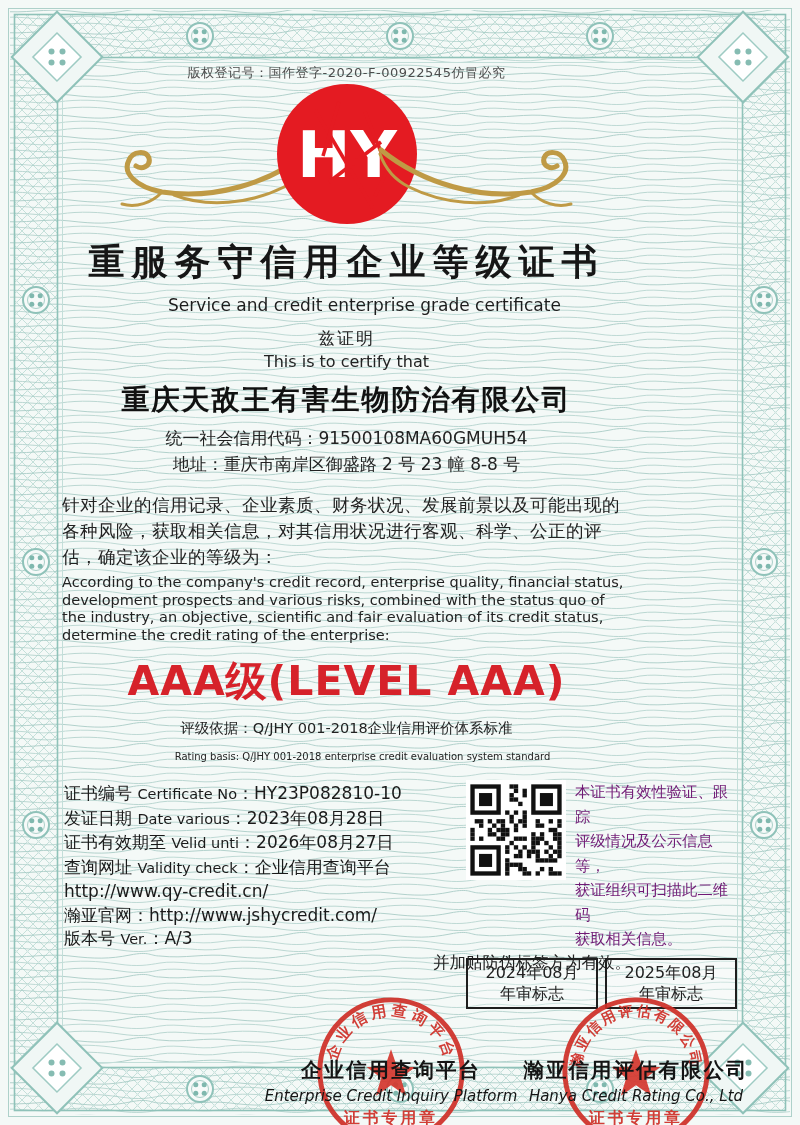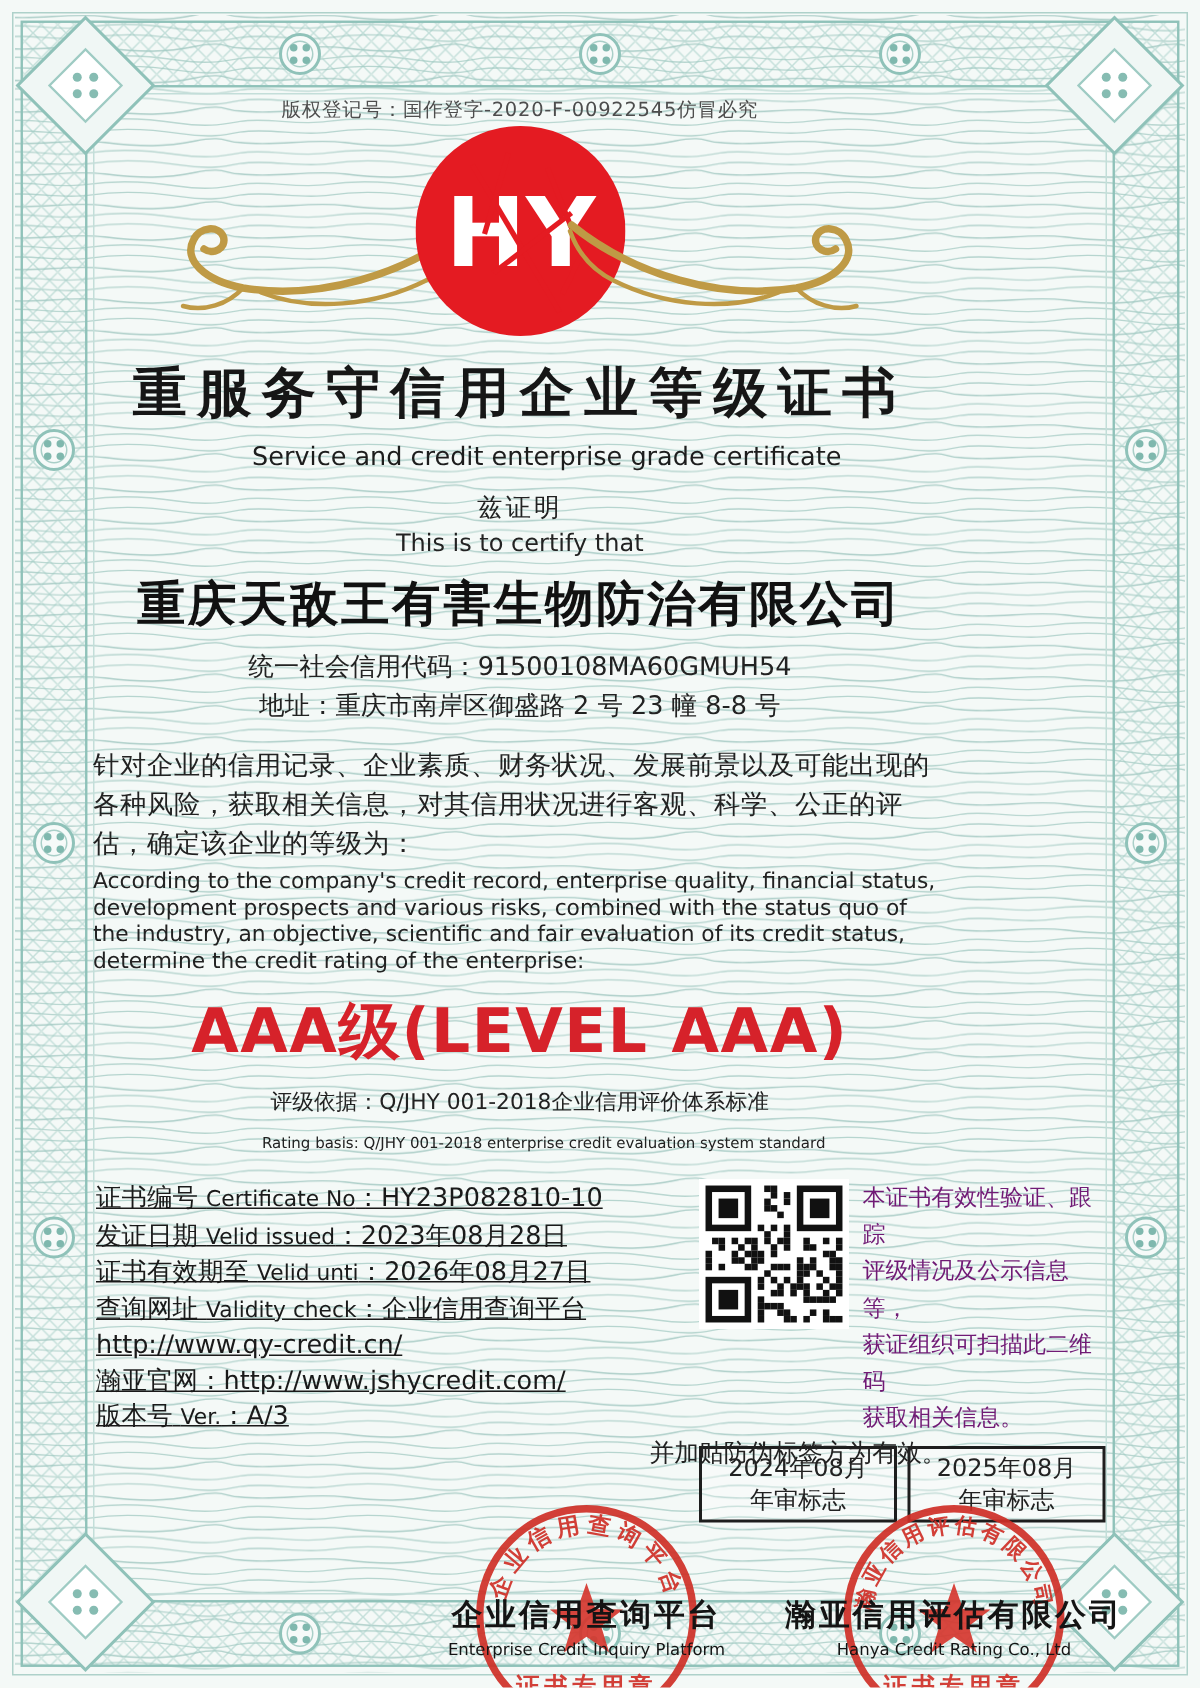--- a/index.html
+++ b/index.html
@@ -19,54 +19,54 @@
   .logo-row{position:relative;height:148px;margin-top:0;}
   .logo-badge{position:absolute;left:50%;top:2px;transform:translateX(-50%);width:140px;height:140px;}
   .flourish{position:absolute;top:58px;width:205px;height:72px;}
   .flourish.left{left:50px;}
   .flourish.right{right:50px;transform:scaleX(-1);}
 
   .title-cn{font-size:36px;font-weight:bold;letter-spacing:7px;color:#161616;margin-top:8px;}
   .title-en{font-size:17px;color:#1d1d1d;margin-top:8px;padding-left:36px;}
   .certify-cn{font-size:17px;margin-top:12px;letter-spacing:2px;}
   .certify-en{font-size:16px;margin-top:2px;}
-  .company{font-size:32px;font-weight:bold;letter-spacing:2px;margin-top:10px;color:#111;}
+  .company{font-size:28px;font-weight:bold;letter-spacing:2px;margin-top:10px;color:#111;}
   .code-line{font-size:17px;margin-top:8px;}
   .addr-line{font-size:17px;margin-top:3px;}
 
   .para{ text-align:left;margin-top:16px;}
   .para-cn{font-size:17.5px;line-height:26px;letter-spacing:.5px;}
   .para-en{font-size:14.5px;line-height:17.5px;margin-top:4px;}
 
   .level{font-size:41px;font-weight:bold;color:#d6222a;letter-spacing:1px;margin-top:10px;}
   .rating-cn{font-size:14.5px;margin-top:10px;}
   .rating-en{font-size:10px;margin-top:13px;padding-left:32px;}
 
   .details-area{position:relative;margin-top:16px;height:214px;text-align:left;}
   .details-left{position:absolute;left:2px;top:4px;width:400px;}
-  .d-row{font-size:17px;line-height:23.5px;white-space:nowrap;color:#1a1a1a;text-decoration:underline;}
+  .d-row{font-size:17px;line-height:23.5px;white-space:nowrap;color:#1a1a1a;}
   .d-row .en{font-size:14.5px;}
 
   .right-col{position:absolute;left:404px;top:2px;width:272px;}
   .qr-row{display:flex;align-items:flex-start;}
   .qr-box{width:100px;height:100px;background:#fff;flex:0 0 auto;}
   .qr-note{font-size:15.3px;line-height:24.5px;text-align:left;margin-left:9px;color:#701a75;}
   .year-row{display:flex;gap:7px;margin-top:6px;}
   .year-box{width:128px;height:47px;border:2px solid #1e1e1e;display:flex;flex-direction:column;justify-content:center;align-items:center;background:rgba(255,255,255,.25);}
   .year-box div{font-size:16px;line-height:21px;}
   .supervise{position:absolute;right:0;top:172px;width:360px;text-align:right;font-size:16.5px;line-height:25px;white-space:nowrap;}
 
   .stamps-row{position:relative;height:158px;margin-top:4px;}
   .stamp-block{position:absolute;top:0;width:260px;height:158px;}
   .stamp-block.a{left:199px;}
   .stamp-block.b{left:444px;}
   .stamp-svg{position:absolute;top:-14px;left:50%;transform:translateX(-50%);width:168px;height:178px;z-index:1;}
   .stamp-names{position:absolute;top:60px;width:100%;z-index:2;}
   .name-cn{font-size:20.5px;font-weight:bold;letter-spacing:2px;color:#141414;white-space:nowrap;}
-  .name-en{font-size:11px;margin-top:3px;color:#141414;white-space:nowrap;}
+  .name-en{font-size:15px;margin-top:3px;color:#141414;white-space:nowrap;font-style:italic;}
 </style>
 </head>
 <body>
 
 <svg id="bg-waves" class="layer" viewBox="0 0 800 1125" aria-hidden="true">
   <defs>
     <pattern id="wav" width="160" height="21" patternUnits="userSpaceOnUse">
       <path d="M0,4 C20,1 40,7 60,4 S100,2 120,5 S150,6 160,4" fill="none" stroke="#b3d3cd" stroke-width="0.9"></path>
       <path d="M0,11 C25,14 45,8 70,11 S110,14 130,10 S150,11 160,11" fill="none" stroke="#a9ccc6" stroke-width="0.9"></path>
       <path d="M0,18 C18,15 38,21 58,18 S98,16 118,19 S148,20 160,18" fill="none" stroke="#b8d6d0" stroke-width="0.9"></path>
@@ -168,21 +168,21 @@
     <div class="para-en">According to the company's credit record, enterprise quality, financial status, development prospects and various risks, combined with the status quo of the industry, an objective, scientific and fair evaluation of its credit status, determine the credit rating of the enterprise:</div>
   </div>
 
   <div class="level">AAA级(LEVEL AAA)</div>
   <div class="rating-cn">评级依据：Q/JHY 001-2018企业信用评价体系标准</div>
   <div class="rating-en">Rating basis: Q/JHY 001-2018 enterprise credit evaluation system standard</div>
 
   <div class="details-area">
     <div class="details-left">
       <div class="d-row"><span>证书编号</span> <span class="en">Certificate No</span><span>：HY23P082810-10</span></div>
-      <div class="d-row"><span>发证日期</span> <span class="en">Velid issued</span><span>：2023年08月28日</span></div>
+      <div class="d-row"><span>发证日期</span> <span class="en">Date various</span><span>：2023年08月28日</span></div>
       <div class="d-row"><span>证书有效期至</span> <span class="en">Velid unti</span><span>：2026年08月27日</span></div>
       <div class="d-row"><span>查询网址</span> <span class="en">Validity check</span><span>：企业信用查询平台</span></div>
       <div class="d-row"><span>http://www.qy-credit.cn/</span></div>
       <div class="d-row"><span>瀚亚官网</span><span>：http://www.jshycredit.com/</span></div>
       <div class="d-row"><span>版本号</span> <span class="en">Ver.</span><span>：A/3</span></div>
     </div>
 
     <div class="right-col">
       <div class="qr-row">
         <svg id="qr" class="qr-box" viewBox="0 0 100 100" aria-hidden="true">

